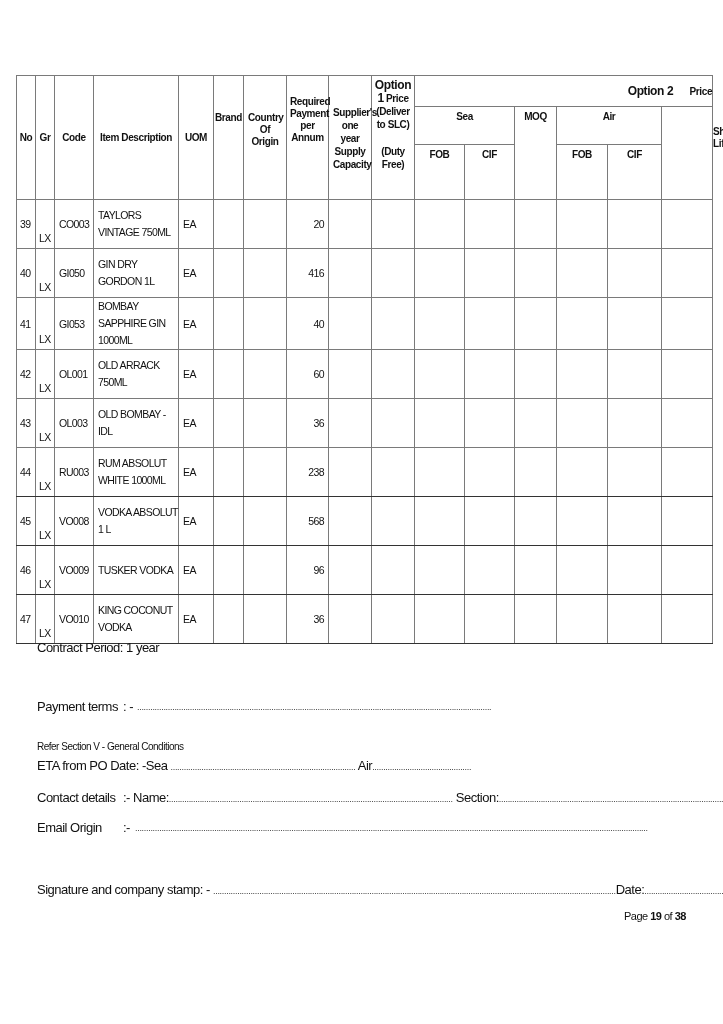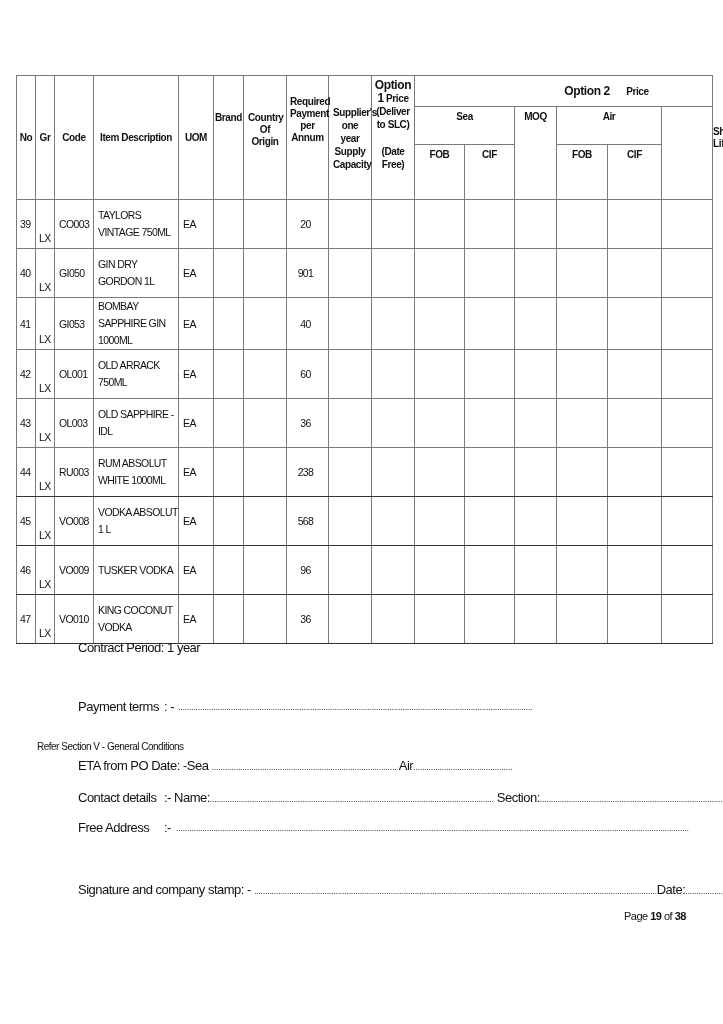--- a/index.html
+++ b/index.html
@@ -15,24 +15,24 @@
   .hdr-top th { border-top:1.5px solid #555; }
   .h-big { font-size:12px; }
   .h-sm { font-size:9px; }
   tr.data td { height:44px; font-size:10.5px; letter-spacing:-0.6px; vertical-align:middle; }
   tr.data.thick td { border-bottom:1.5px solid #333; }
   .c-no { text-align:left; padding-left:3px !important; }
   .c-gr { vertical-align:bottom !important; padding-bottom:4px !important; padding-left:3px !important; }
   .c-code { padding-left:4px !important; }
   .c-desc { padding-left:4px !important; line-height:17px; }
   .c-uom { padding-left:4px !important; }
-  .c-qty { text-align:center; padding-right:4px !important; }
+  .c-qty { text-align:right; padding-right:4px !important; }
 
   .txt { position:absolute; white-space:nowrap; letter-spacing:-0.5px; }
-  .t-lg { font-size:13px;margin-left:41px; }
+  .t-lg { font-size:13px; }
   .t-md { font-size:11px; }
   .t-sm { font-size:10px; }
   .dots { color:#333; letter-spacing:-0.3px; font-size:9px; }
   b { font-weight:bold; }
 </style>
 </head>
 <body>
 
 <div class="page">
 
@@ -63,23 +63,23 @@
         <th rowspan="3">Item Description</th>
         <th rowspan="3">UOM</th>
         <th rowspan="3" style="vertical-align:top;padding-top:36px">Brand</th>
         <th rowspan="3" style="vertical-align:top;padding-top:36px;padding-left:4px;padding-right:4px">Country Of Origin</th>
         <th rowspan="3" style="vertical-align:top;padding-top:20px;padding-left:3px;padding-right:3px">Required Payment per Annum</th>
         <th rowspan="3" class="h-sm" style="vertical-align:top;padding-top:30px;padding-left:4px;padding-right:4px;line-height:13px">Supplier's one year Supply Capacity</th>
         <th rowspan="3" style="vertical-align:top;padding-top:3px;line-height:13px">
           <div class="h-big">Option</div>
           <div><span class="h-big">1</span> <span>Price</span></div>
           <div style="padding:0 4px">(Deliver to SLC)</div>
-          <div style="margin-top:14px;padding:0 8px">(Date Free)</div>
+          <div style="margin-top:14px;padding:0 8px">(Duty Free)</div>
         </th>
-        <th colspan="6" style="text-align:center;padding-left:86px">
+        <th colspan="6" style="text-align:right;padding-left:86px">
           <span class="h-big">Option 2</span>
           <span style="margin-left:14px">Price</span>
         </th>
         <th rowspan="3">Shelf Life</th>
       </tr>
       <tr style="height:38px">
         <th colspan="2" style="vertical-align:top;padding-top:4px">Sea</th>
         <th rowspan="2" style="vertical-align:top;padding-top:4px">MOQ</th>
         <th colspan="2" style="vertical-align:top;padding-top:4px">Air</th>
       </tr>
@@ -110,21 +110,21 @@
           <td></td>
         </tr>
         <tr class="data">
           <td class="c-no">40</td>
           <td class="c-gr">LX</td>
           <td class="c-code">GI050</td>
           <td class="c-desc">GIN DRY GORDON 1L</td>
           <td class="c-uom">EA</td>
           <td></td>
           <td></td>
-          <td class="c-qty">901</td>
+          <td class="c-qty">416</td>
           <td></td>
           <td></td>
           <td></td>
           <td></td>
           <td></td>
           <td></td>
           <td></td>
           <td></td>
         </tr>
         <tr class="data">
@@ -160,21 +160,21 @@
           <td></td>
           <td></td>
           <td></td>
           <td></td>
           <td></td>
         </tr>
         <tr class="data">
           <td class="c-no">43</td>
           <td class="c-gr">LX</td>
           <td class="c-code">OL003</td>
-          <td class="c-desc">OLD SAPPHIRE - IDL</td>
+          <td class="c-desc">OLD BOMBAY - IDL</td>
           <td class="c-uom">EA</td>
           <td></td>
           <td></td>
           <td class="c-qty">36</td>
           <td></td>
           <td></td>
           <td></td>
           <td></td>
           <td></td>
           <td></td>
@@ -275,21 +275,21 @@
 
   <div class="txt t-lg" style="left:37px;top:790px">
     <span>Contact details</span>
     <span style="position:absolute;left:86px;white-space:nowrap">
       <span>:- Name:</span><span class="dots">.................................................................................................................................</span>
       <span>Section:</span><span class="dots">..........................................................................................................</span>
     </span>
   </div>
 
   <div class="txt t-lg" style="left:37px;top:820px">
-    <span>Free Address</span>
+    <span>Email Origin</span>
     <span style="position:absolute;left:86px">:-</span>
     <span class="dots" style="position:absolute;left:98px;top:3px">.........................................................................................................................................................................................................................................</span>
   </div>
 
   <div class="txt t-lg" style="left:37px;top:882px">
     <span>Signature and company stamp: -</span>
     <span class="dots">.......................................................................................................................................................................................</span><span>Date:</span><span class="dots">....................................................................</span>
   </div>
 
   <div class="txt t-md" style="right:37px;top:910px">

